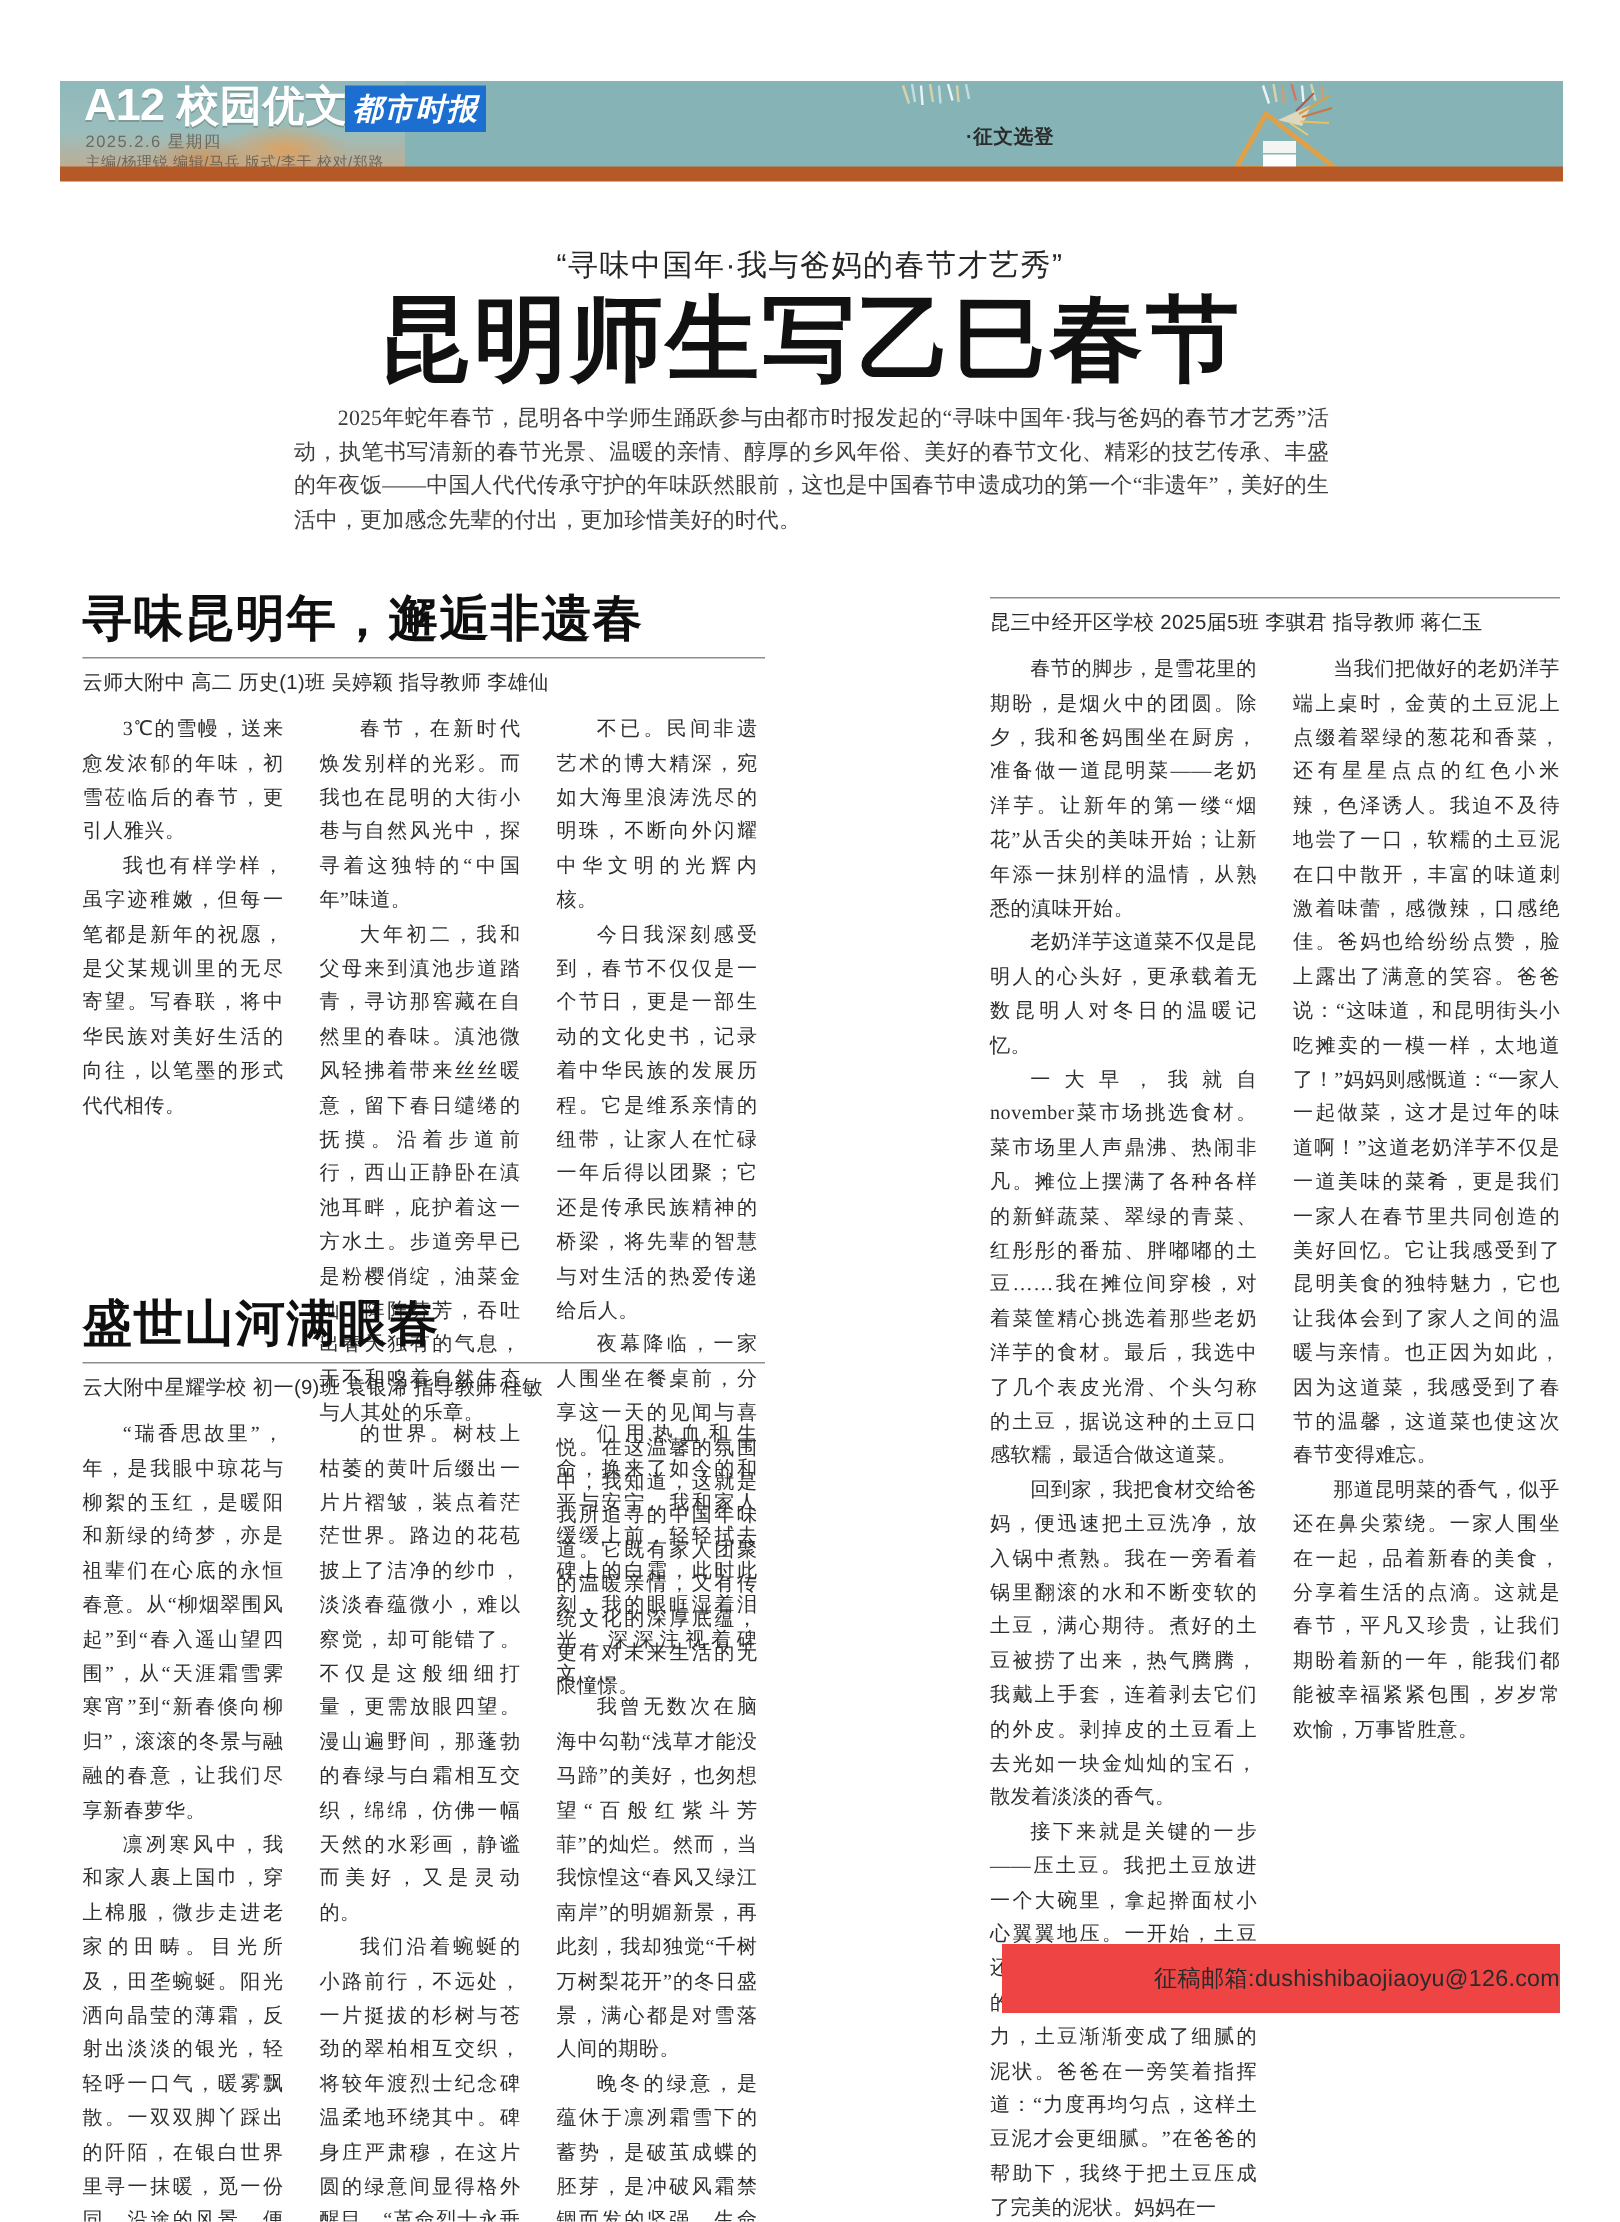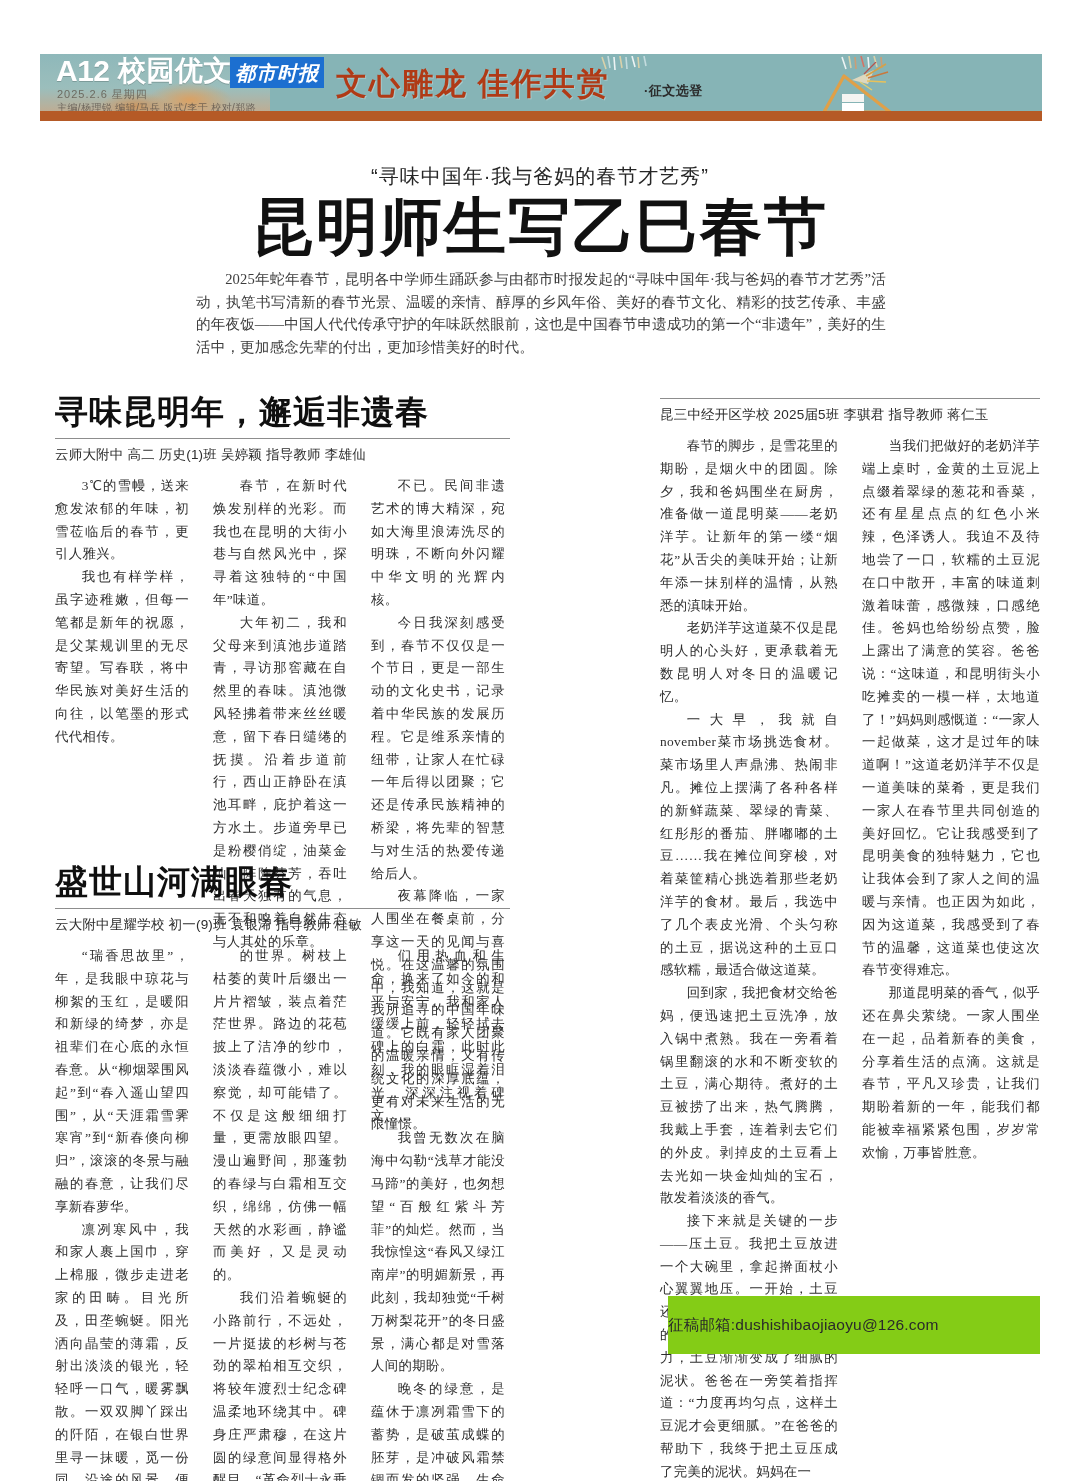--- a/index.html
+++ b/index.html
@@ -250,25 +250,25 @@
   #article-jieri { left: 660px; top: 392px; width: 380px; }
   #article-jieri .art-col { width: 178px; }
   #article-jieri .art-cols { gap: 24px; }
 
   
   .email-box {
     position: absolute;
     left: 668px;
     top: 1296px;
     width: 372px;
-    height: 58px;
-    background: #84cc16;
+    height: 46px;
+    background: #ef4444;
     display: flex;
     align-items: center;
-    justify-content: flex-start;
+    justify-content: flex-end;
   }
   .email-text {
     font-family: "Liberation Sans", sans-serif;
     font-size: 15.5px;
     color: #2a2a2a;
     letter-spacing: .2px;
     white-space: nowrap;
   }
 </style>
 </head>
@@ -277,21 +277,20 @@
 <div class="masthead">
   <div class="masthead-inner">
     <div class="mh-photo-blur"></div>
 
     <div class="mh-page-no">A12</div>
     <div class="mh-section">校园优文</div>
     <div class="mh-paper-badge">都市时报</div>
     <div class="mh-date">2025.2.6  星期四</div>
     <div class="mh-credits">主编/杨理锐  编辑/马兵  版式/李于  校对/郑路</div>
 
-    <div class="mh-slogan">文心雕龙  佳作共赏</div>
     <div class="mh-slogan-sub">·征文选登</div>
 
     <svg class="mh-conf a" viewBox="0 0 60 16">
       <g stroke-width="1.6" fill="none">
         <path d="M2 1 L6 13" stroke="#e8d7a8"></path>
           <path d="M8 0 L10 12" stroke="#cfe3e6"></path>
         <path d="M14 1 L15 14" stroke="#ffffff"></path>
           <path d="M20 0 L22 12" stroke="#e8d7a8"></path>
         <path d="M26 1 L27 13" stroke="#cfe3e6"></path>
           <path d="M32 0 L35 11" stroke="#ffffff"></path>

